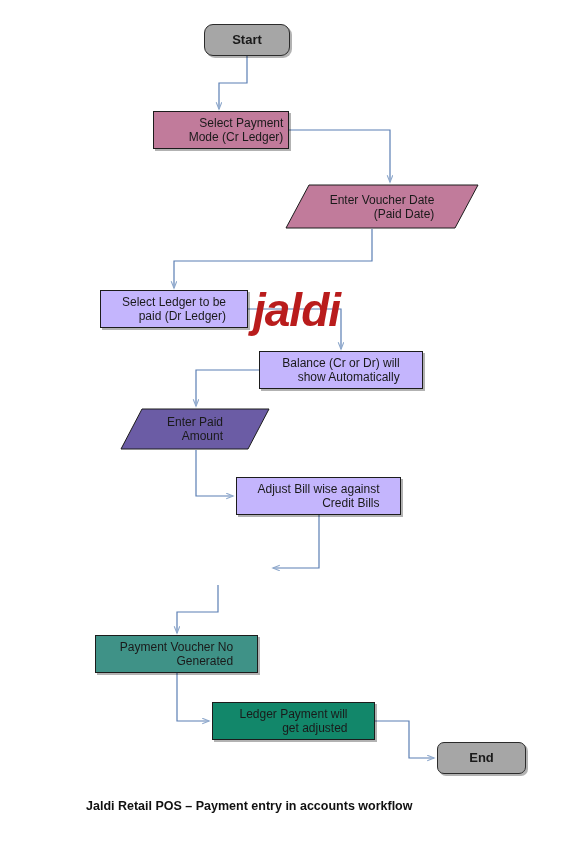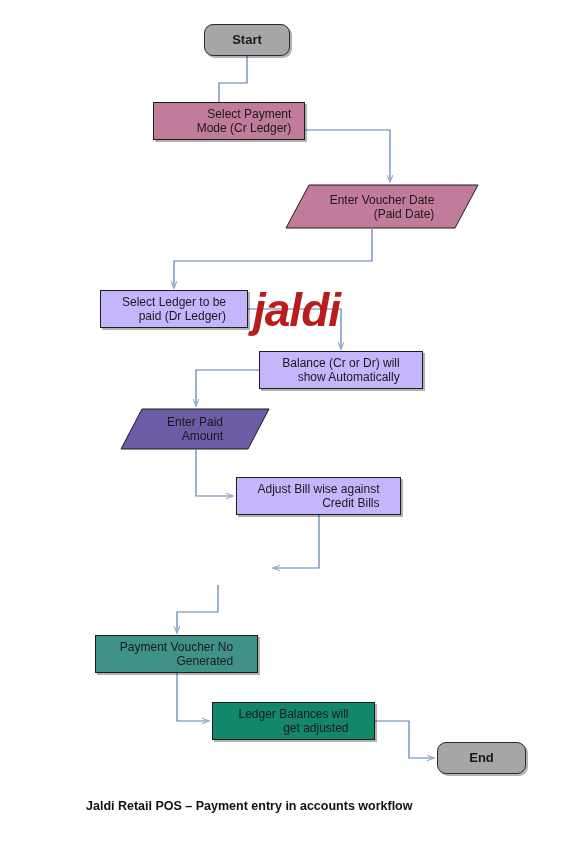--- a/index.html
+++ b/index.html
@@ -127,21 +127,21 @@
       <path d="M177,673 L177,721 L209,721"></path>
 
       <path d="M375,721 L409,721 L409,758 L434,758"></path>
     </g>
   </svg>
 
   <div class="node term" style="left:204px; top:24px; width:86px; height:32px;">
     <span class="lbl">Start</span>
   </div>
 
-  <div class="node proc pink" style="left:153px; top:102px; width:152px; height:38px;padding-left:30px;">
+  <div class="node proc pink" style="left:153px; top:111px; width:136px; height:38px;padding-left:30px;">
     <span class="lbl">Select Payment
 Mode (Cr Ledger)</span>
   </div>
 
   <div class="node io" style="left:285px; top:184px; width:194px; height:45px;">
     <svg class="shape" viewBox="0 0 194 45" preserveAspectRatio="none">
       <polygon points="24,1 193,1 170,44 1,44" fill="#c17b9b" stroke="#1c1c1c" stroke-width="1"></polygon>
     </svg>
     <span class="lbl">Enter Voucher Date
 (Paid Date)</span>
@@ -170,23 +170,23 @@
 Credit Bills</span>
   </div>
 
 
   <div class="node proc teal" style="left:95px; top:635px; width:163px; height:38px;">
     <span class="lbl">Payment Voucher No
 Generated</span>
   </div>
 
   <div class="node proc green" style="left:212px; top:702px; width:163px; height:38px;">
-    <span class="lbl">Ledger Balances will
+    <span class="lbl">Ledger Payment will
 get adjusted</span>
   </div>
 
-  <div class="node term" style="left:437px; top:742px; width:89px; height:32px;">
+  <div class="node term" style="left:437px; top:742px; width:89px; height:32px;border-radius:7px;">
     <span class="lbl">End</span>
   </div>
 
   <div class="caption" style="left:86px; top:799px;">Jaldi Retail POS – Payment entry in accounts workflow</div>
 
 </div>
 
 </body></html>

